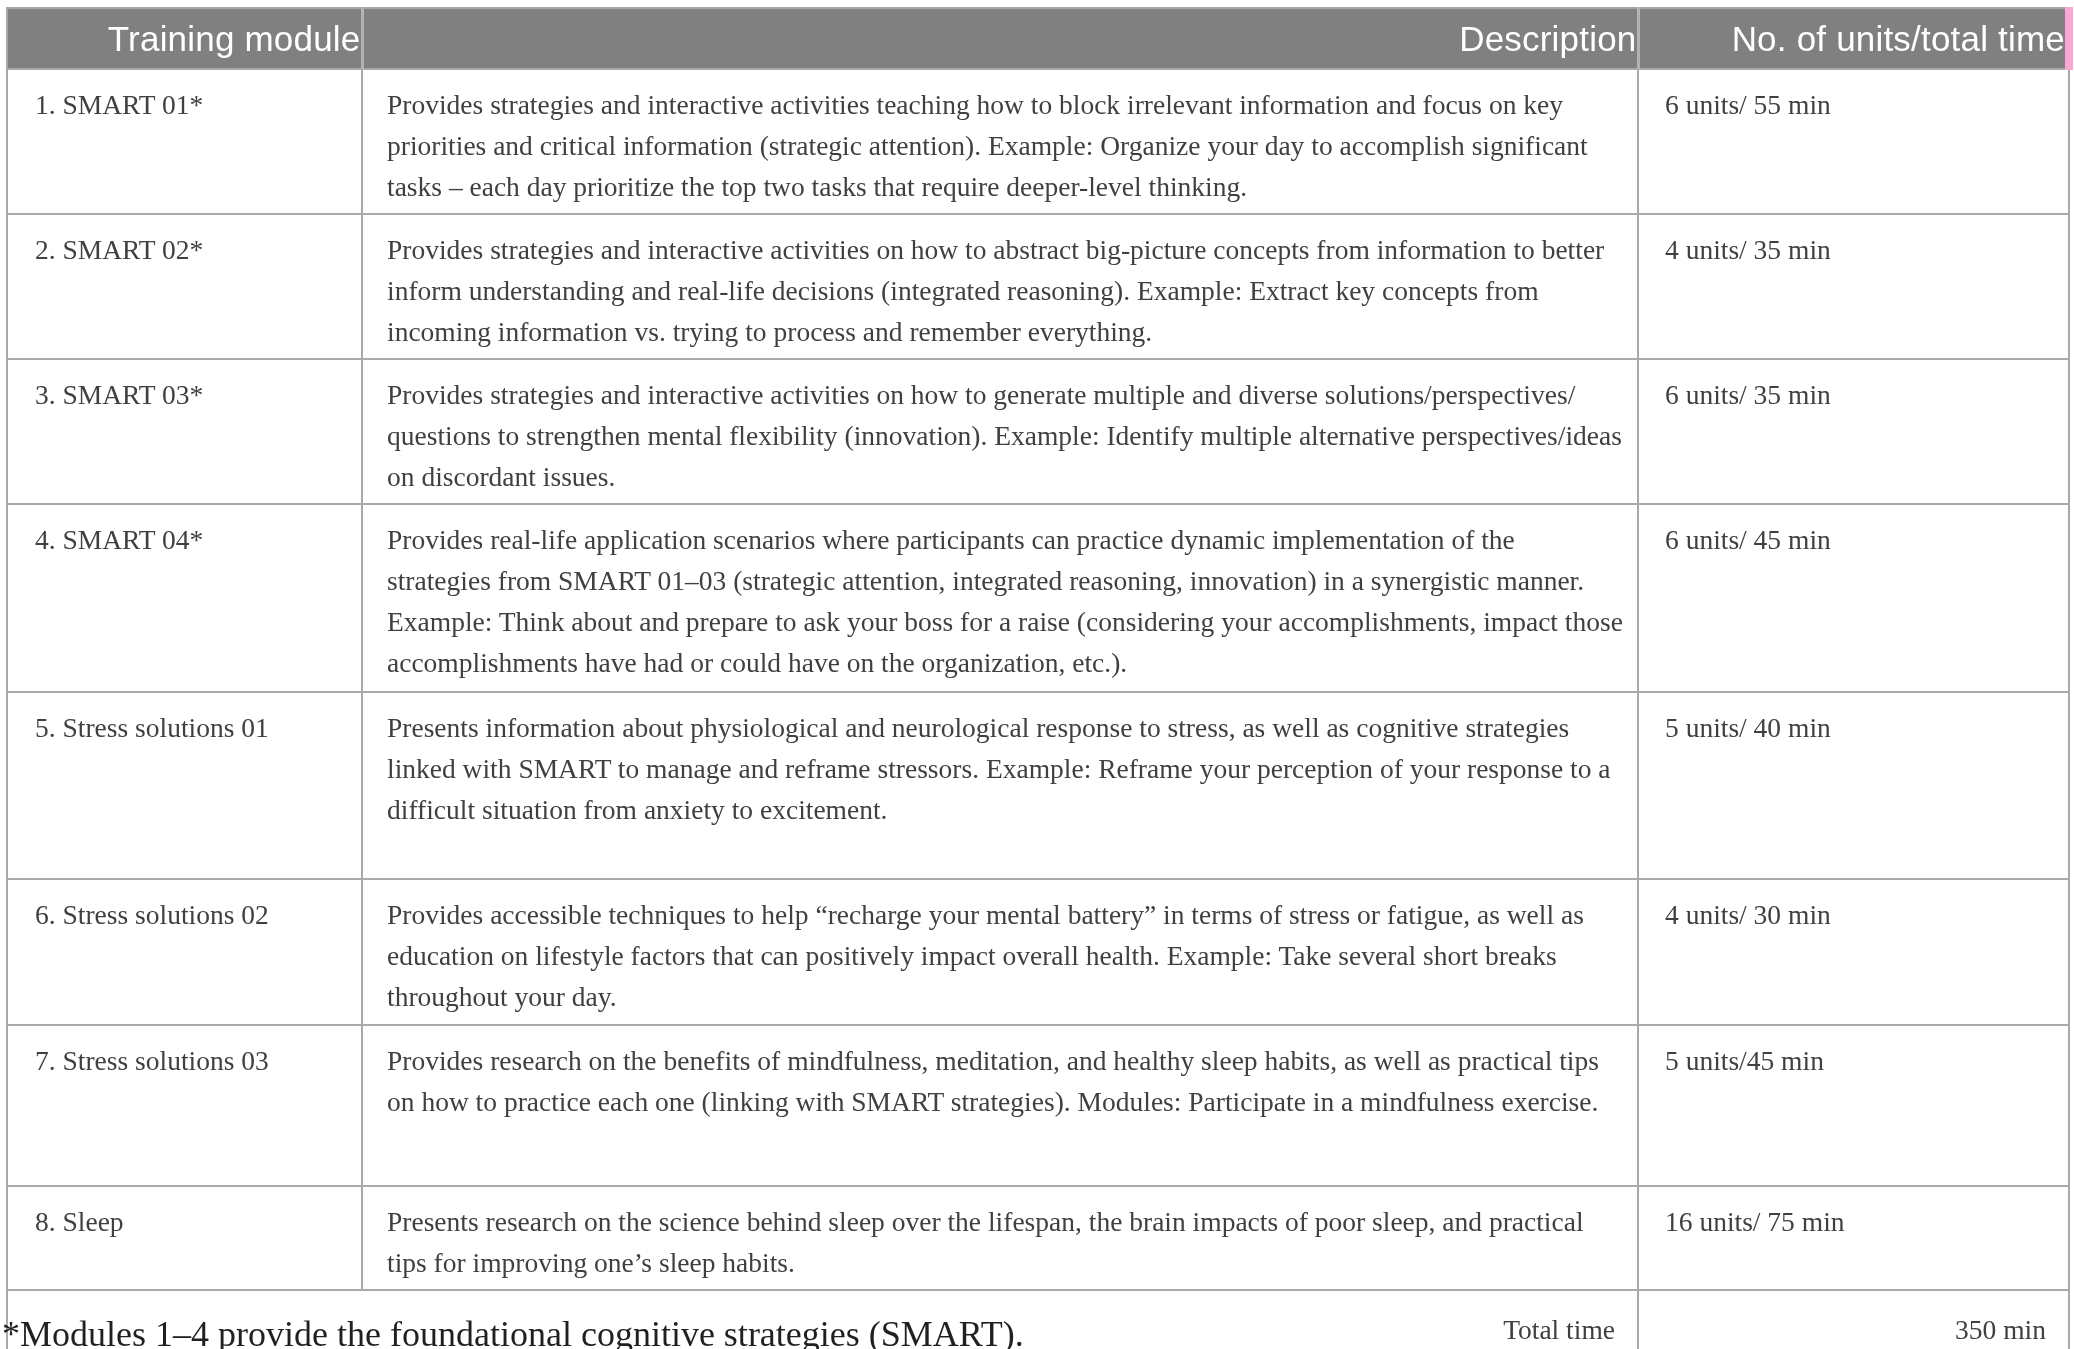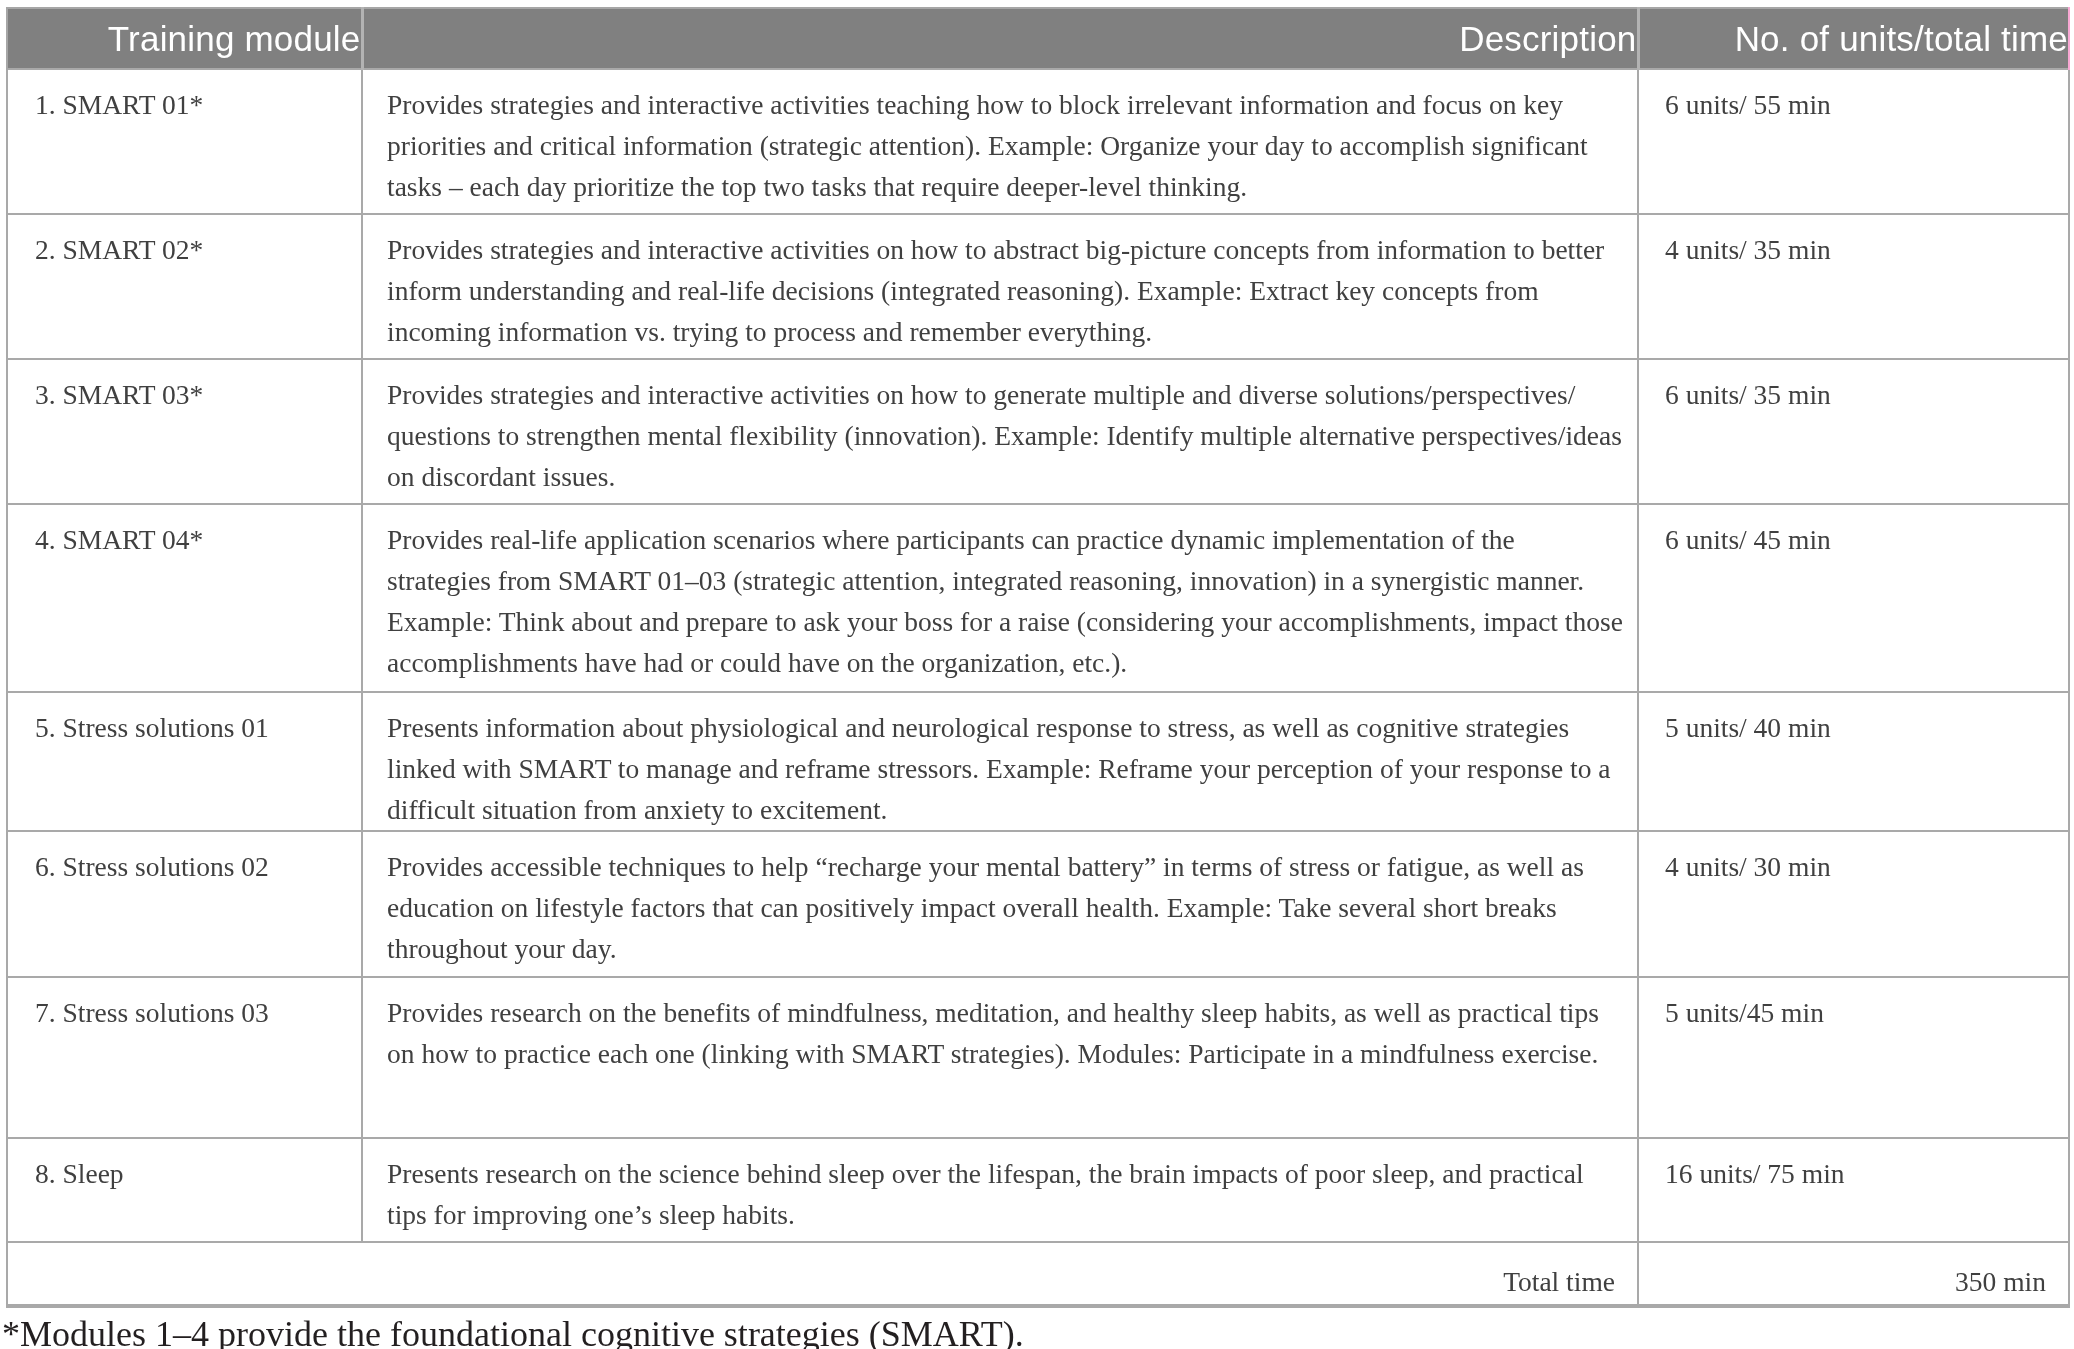--- a/index.html
+++ b/index.html
@@ -39,21 +39,21 @@
     text-align: right;
     height: 61px;
     padding: 0 0 0 26px;
     vertical-align: middle;
     border-left: 3px solid #b3b3b3;
     border-top: 2px solid #a6a6a6;
     box-sizing: border-box;
     letter-spacing: 0.2px;
   }
   table.modules thead th:first-child { border-left: 2px solid #a6a6a6; }
-  table.modules thead th:last-child { border-right: 2px solid #f9a8d4; margin-top: 32px; }
+  table.modules thead th:last-child { border-right: 8px solid #f9a8d4; margin-top: 32px; }
 
   table.modules tbody td {
     font-size: 27.5px;
     line-height: 41px;
     vertical-align: top;
     text-align: left;
     padding: 14px 22px 0 27px;
     border: 2px solid #a9a9a9;
     box-sizing: border-box;
     color: #404040;
@@ -104,21 +104,21 @@
       <tr style="height:145px">
         <td>3. SMART 03*</td>
         <td class="desc">Provides strategies and interactive activities on how to generate multiple and diverse solutions/perspectives/ questions to strengthen mental flexibility (innovation). Example: Identify multiple alternative perspectives/ideas on discordant issues.</td>
         <td class="units">6 units/ 35 min</td>
       </tr>
       <tr style="height:188px">
         <td>4. SMART 04*</td>
         <td class="desc">Provides real-life application scenarios where participants can practice dynamic implementation of the strategies from SMART 01–03 (strategic attention, integrated reasoning, innovation) in a synergistic manner. Example: Think about and prepare to ask your boss for a raise (considering your accomplishments, impact those accomplishments have had or could have on the organization, etc.).</td>
         <td class="units">6 units/ 45 min</td>
       </tr>
-      <tr style="height:139px">
+      <tr style="height:187px">
         <td>5. Stress solutions 01</td>
         <td class="desc">Presents information about physiological and neurological response to stress, as well as cognitive strategies linked with SMART to manage and reframe stressors. Example: Reframe your perception of your response to a difficult situation from anxiety to excitement.</td>
         <td class="units">5 units/ 40 min</td>
       </tr>
       <tr style="height:146px">
         <td>6. Stress solutions 02</td>
         <td class="desc">Provides accessible techniques to help “recharge your mental battery” in terms of stress or fatigue, as well as education on lifestyle factors that can positively impact overall health. Example: Take several short breaks throughout your day.</td>
         <td class="units">4 units/ 30 min</td>
       </tr>
       <tr style="height:161px">

